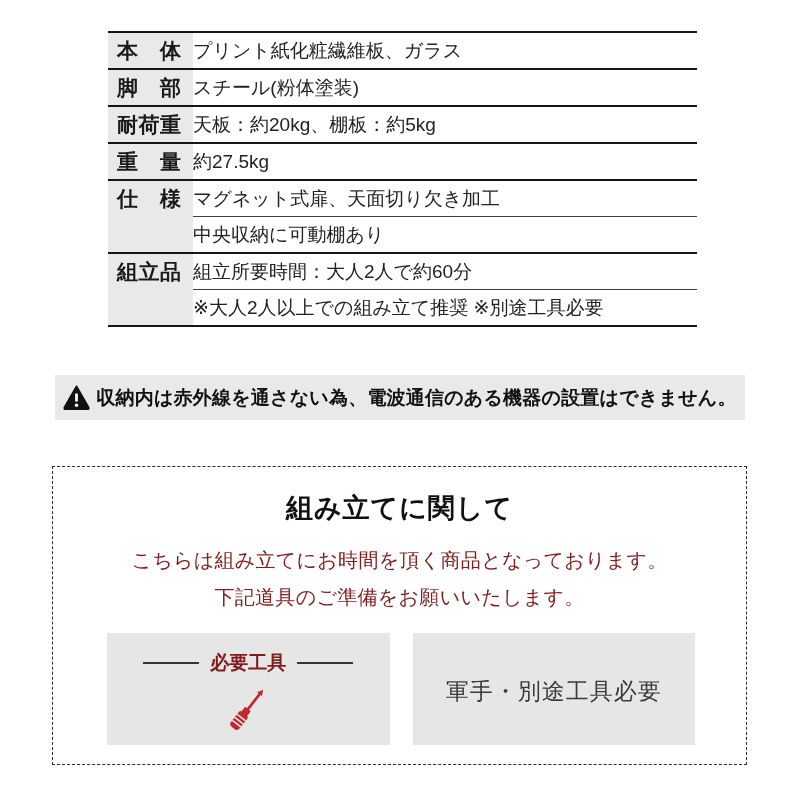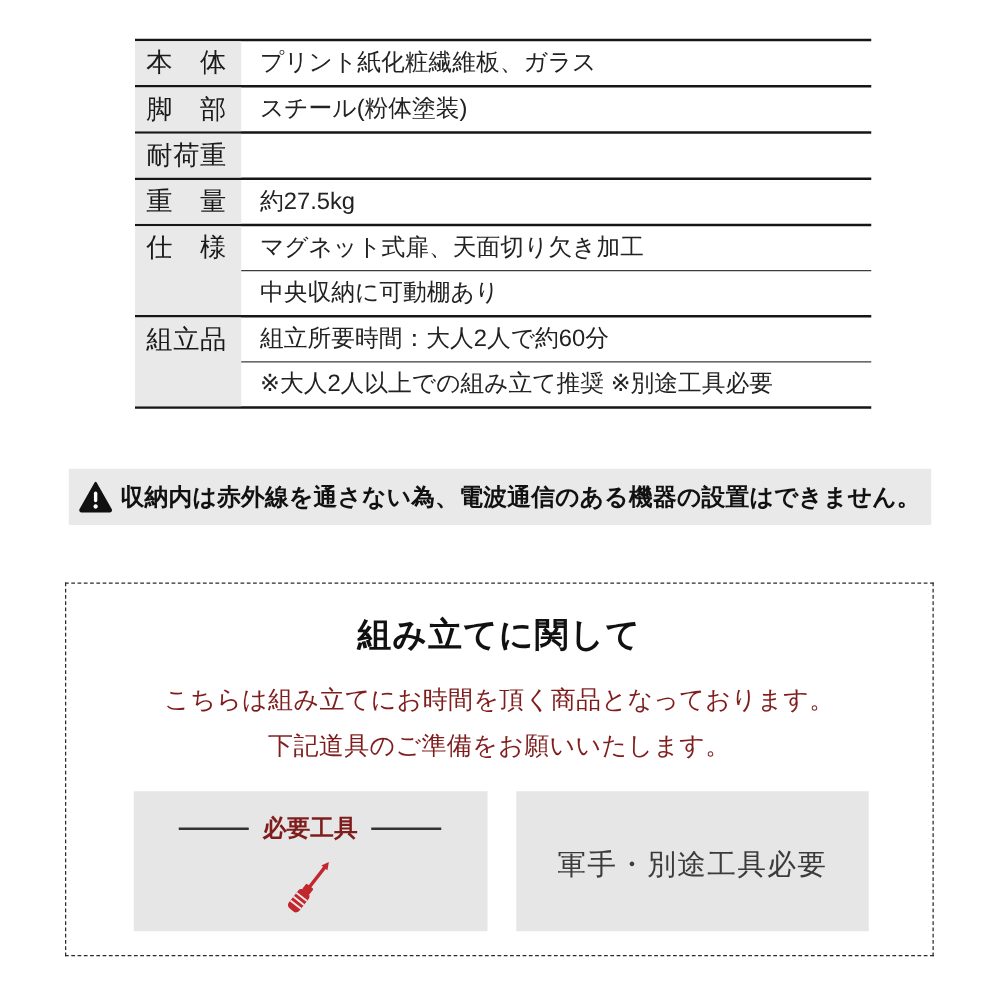--- a/index.html
+++ b/index.html
@@ -19,32 +19,32 @@
   }
   .spec-row {
     display: flex;
     border-top: 2px solid #161616;
   }
   .spec-label {
     width: 85px;
     flex-shrink: 0;
     background: #e9e9e9;
     font-size: 21px;
-    font-weight: normal;
+    font-weight: bold;
     line-height: 35px;
     padding: 0 9px;
     letter-spacing: 0.5px;
     white-space: nowrap;
   }
   .spec-values { flex: 1; }
   .value-line {
     font-size: 19px;
     line-height: 35px;
     height: 35px;
-    padding-left: 15px;
+    padding-left: 0;
     color: #222;
     white-space: nowrap;
   }
   .sub-divider {
     border-top: 1px solid #3c3c3c;
     height: 0;
   }
 
   
   .warning {
@@ -155,20 +155,23 @@
 
   <div class="spec-row">
     <div class="spec-label">脚　部</div>
     <div class="spec-values">
       <div class="value-line">スチール(粉体塗装)</div>
     </div>
   </div>
 
   <div class="spec-row">
     <div class="spec-label">耐荷重</div>
+    <div class="spec-values">
+      <div class="value-line">天板：約20kg、棚板：約5kg</div>
+    </div>
   </div>
 
   <div class="spec-row">
     <div class="spec-label">重　量</div>
     <div class="spec-values">
       <div class="value-line">約27.5kg</div>
     </div>
   </div>
 
   <div class="spec-row">

